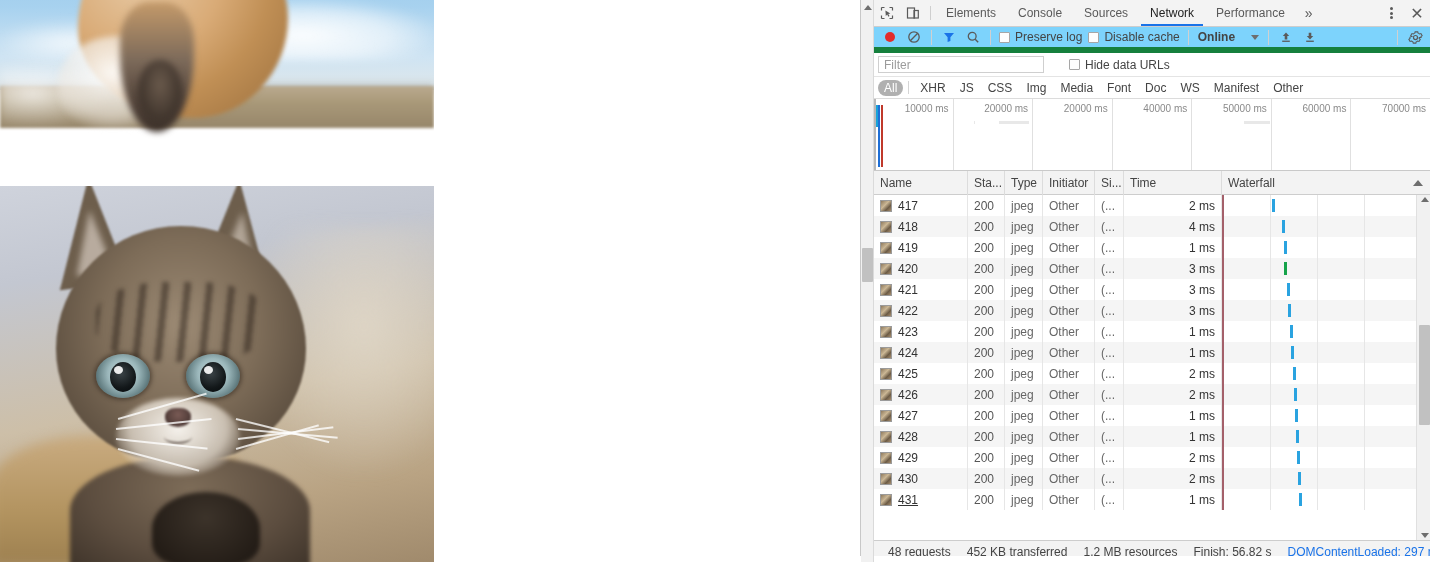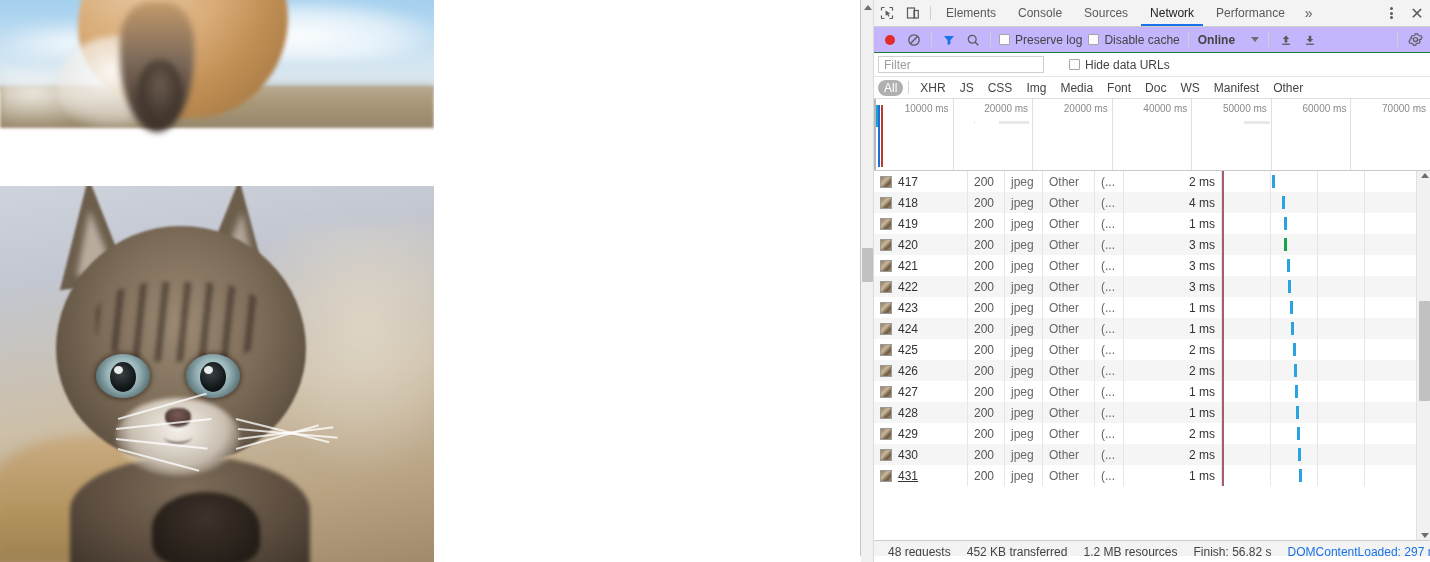--- a/index.html
+++ b/index.html
@@ -238,21 +238,21 @@
   }
   #tab-more { padding:0 9px; display:flex; align-items:center; color:#5a5a5a; font-size:14px; cursor:pointer; }
   #tabbar-right { margin-left:auto; display:flex; align-items:center; }
   #dots-btn { width:24px; display:flex; align-items:center; justify-content:center; cursor:pointer; }
   #close-btn { width:28px; display:flex; align-items:center; justify-content:center; cursor:pointer; font-size:16px; color:#5a5a5a; }
   .dot3 { width:3px; height:3px; background:#5a5a5a; border-radius:50%; margin:1.3px 0; }
 
   
   #toolbar {
     height:26px; min-height:26px; display:flex; align-items:center;
-    border-bottom:1px solid #15803d; background:#c4b5fd; padding:0 4px;
+    border-bottom:6px solid #15803d; background:#7dd3fc; padding:0 4px;
   }
   .tbtn { width:24px; height:22px; display:flex; align-items:center; justify-content:center; cursor:pointer; }
   .vsep { width:1px; height:15px; background:#d0d0d0; margin:0 5px; }
   .cbx { display:flex; align-items:center; gap:5px; color:#444; font-size:12px; cursor:pointer; padding:0 3px; white-space:nowrap;}
   .box {
     width:11px; height:11px; border:1px solid #a6a6a6; background:#fdfdfd; border-radius:1px;
     flex:0 0 auto;
   }
   #throttle {
     display:flex; align-items:center; gap:16px; color:#444; padding:0 4px; cursor:pointer; white-space:nowrap;font-weight:bold;
@@ -588,20 +588,44 @@
             </div>
             <div class="ov-slot" style="left: 477.429px; width: 79.5714px;">
               <div class="ov-label">70000 ms</div>
             </div>
             <div class="ov-noise" style="left: 100px; width: 1px; opacity: 0.55;"></div>
             <div class="ov-noise" style="left: 125px; width: 30px; opacity: 0.55;"></div>
             <div class="ov-noise" style="left: 370px; width: 26px; opacity: 0.55;"></div>
           </div>
       </div>
 
+      <div id="thead">
+        <div class="th" style="width:94px">
+          <span>Name</span>
+        </div>
+        <div class="th" style="width:37px">
+          <span>Sta...</span>
+        </div>
+        <div class="th" style="width:38px">
+          <span>Type</span>
+        </div>
+        <div class="th" style="width:52px">
+          <span>Initiator</span>
+        </div>
+        <div class="th" style="width:29px">
+          <span>Si...</span>
+        </div>
+        <div class="th" style="width:98px">
+          <span>Time</span>
+        </div>
+        <div class="th" id="th-waterfall">
+          <span>Waterfall</span>
+          <span class="sort-tri"></span>
+        </div>
+      </div>
 
       <div id="rows-wrap">
         <div id="rows">
             <div class="row even">
               <div class="cell c-name" style="width: 94px;">
                 <span class="thumb"></span>
                 <span>417</span>
               </div>
               <div class="cell c-status" style="width: 37px;">
                 <span>200</span>

